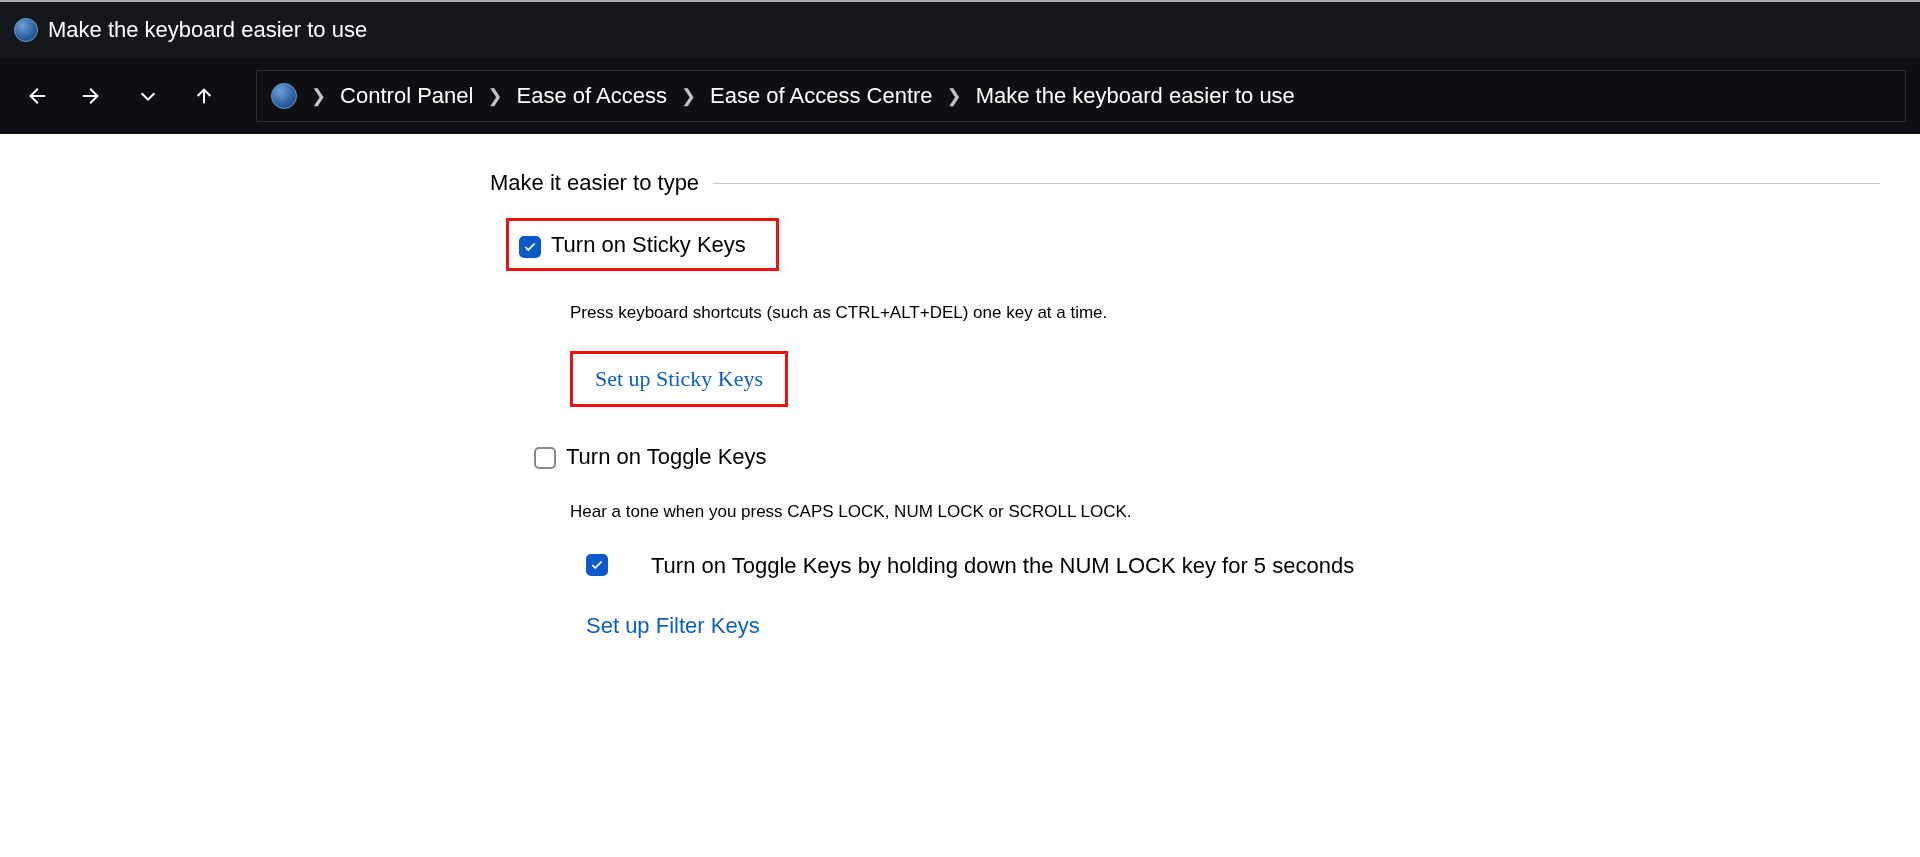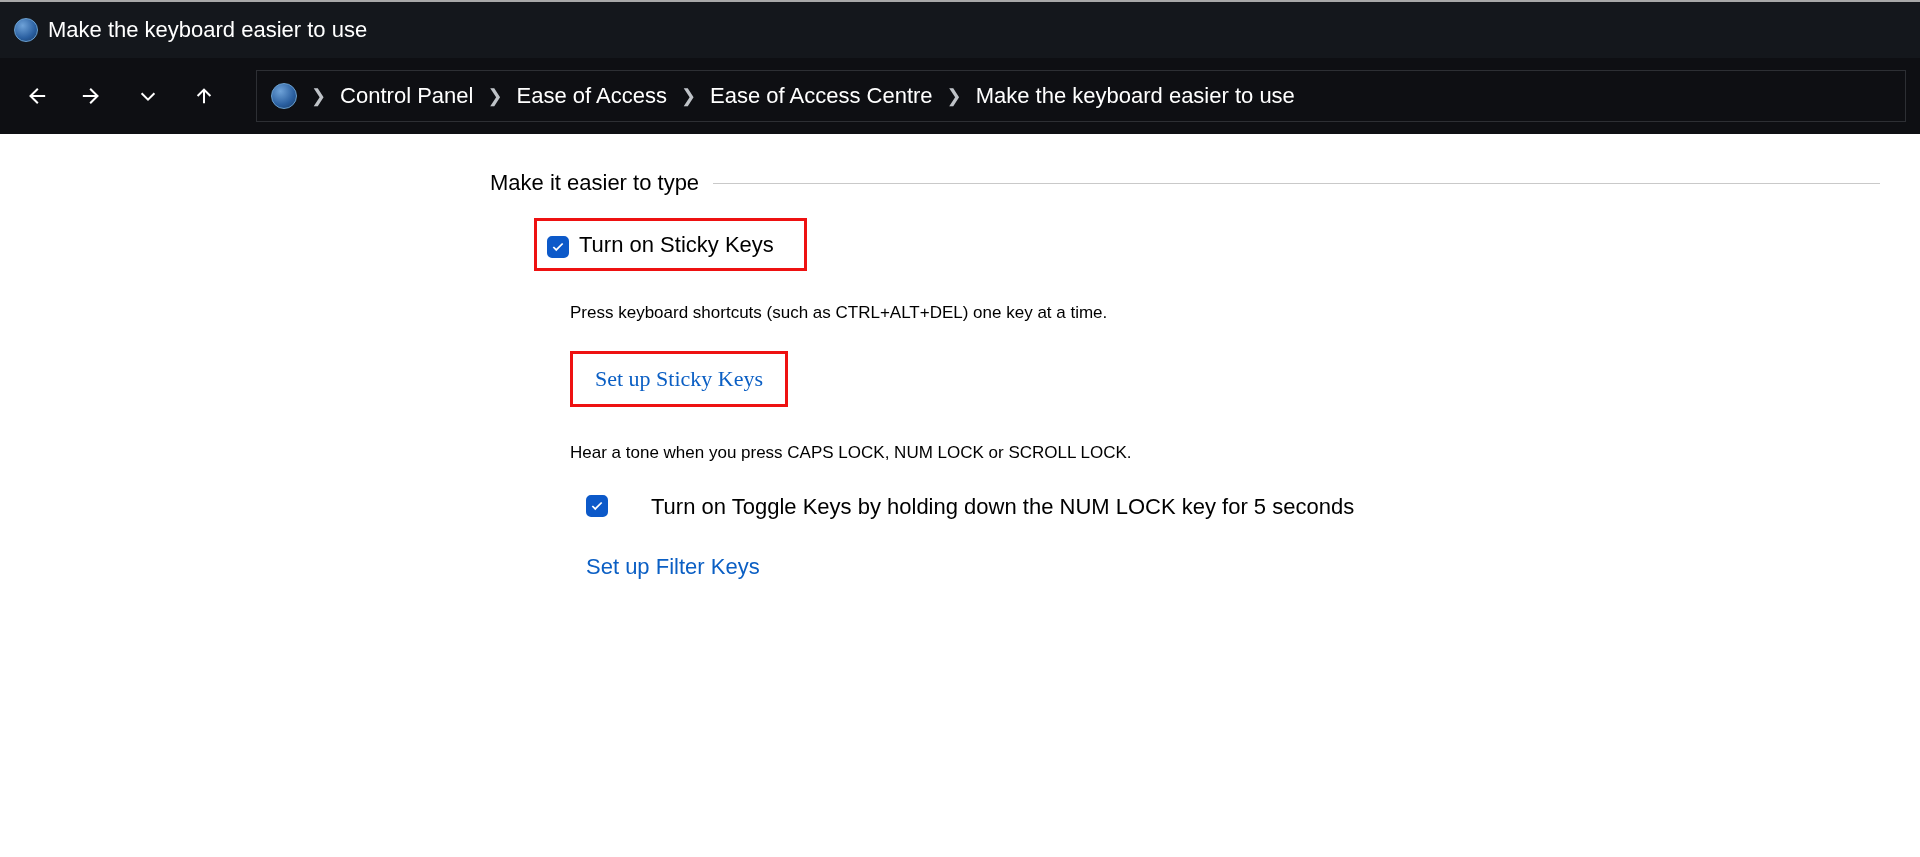--- a/index.html
+++ b/index.html
@@ -191,40 +191,44 @@
 </div>
 
 <div class="content">
 
   <div class="group-header">
     <span>Make it easier to type</span>
     <div class="line"></div>
   </div>
 
   
-  <div style="margin-left:28px; margin-bottom:8px;padding-left:16px;">
+  <div style="margin-bottom:8px;padding-left:16px;">
     <div class="redbox" style="padding-right:30px;">
       <div class="chk checked">
         <svg viewBox="0 0 24 24">
             <path d="M4 12l5 5L20 6"></path>
           </svg>
       </div>
       <span class="opt-label">Turn on Sticky Keys</span>
     </div>
   </div>
 
   <div class="desc">Press keyboard shortcuts (such as CTRL+ALT+DEL) one key at a time.</div>
 
   <div style="margin-left:80px; margin-bottom:36px;">
     <div class="redbox" style="padding:12px 22px;font-family:Liberation Serif, serif;">
       <span class="sublink" style="margin-left:0;">Set up Sticky Keys</span>
     </div>
   </div>
 
   
+  <div class="row">
+    <div class="chk"></div>
+    <span class="opt-label">Turn on Toggle Keys</span>
+  </div>
   <div class="desc">Hear a tone when you press CAPS LOCK, NUM LOCK or SCROLL LOCK.</div>
 
   <div class="nested">
     <div class="chk checked">
       <svg viewBox="0 0 24 24">
           <path d="M4 12l5 5L20 6"></path>
         </svg>
     </div>
     <span class="opt-label">Turn on Toggle Keys by holding down the NUM LOCK key for 5 seconds</span>
   </div>

